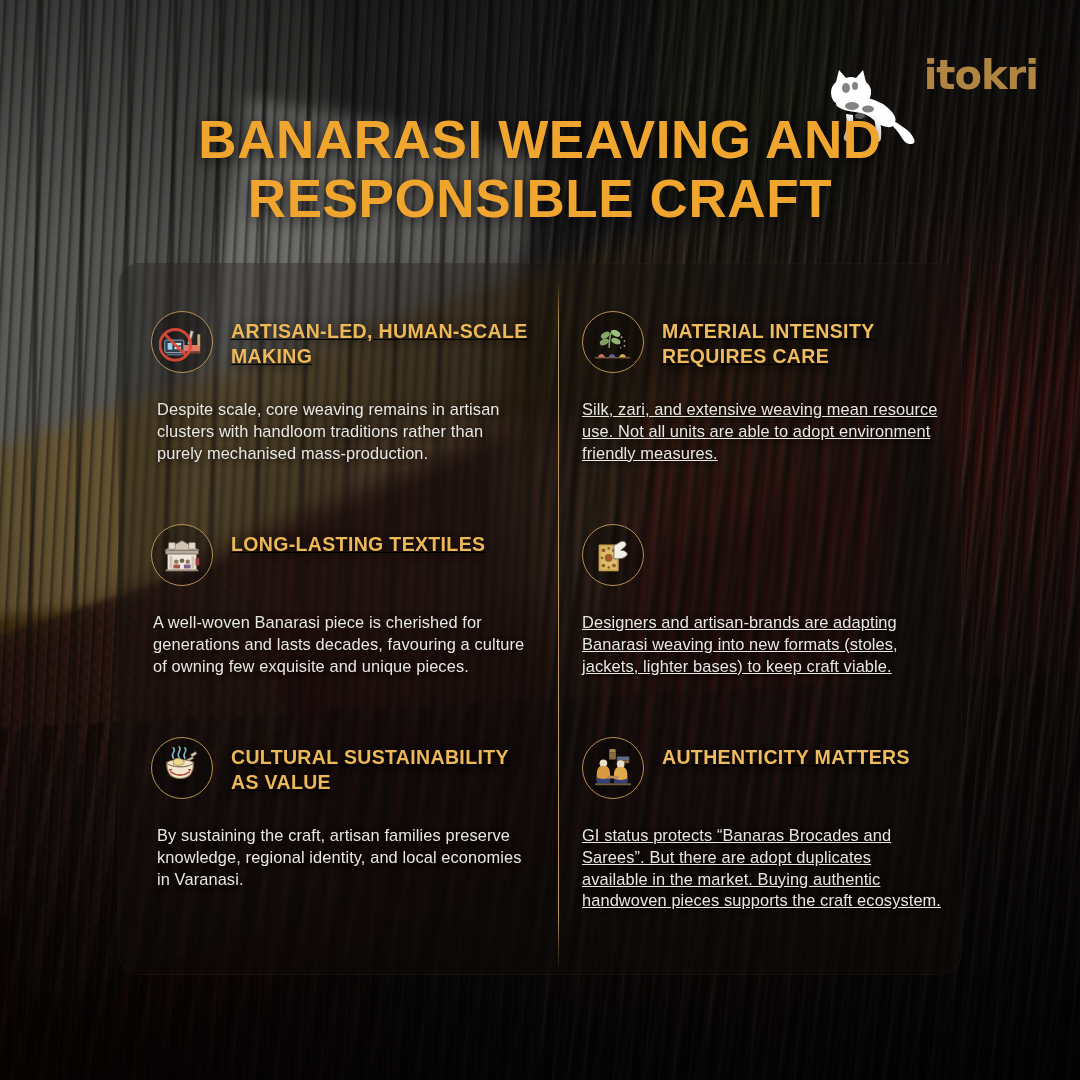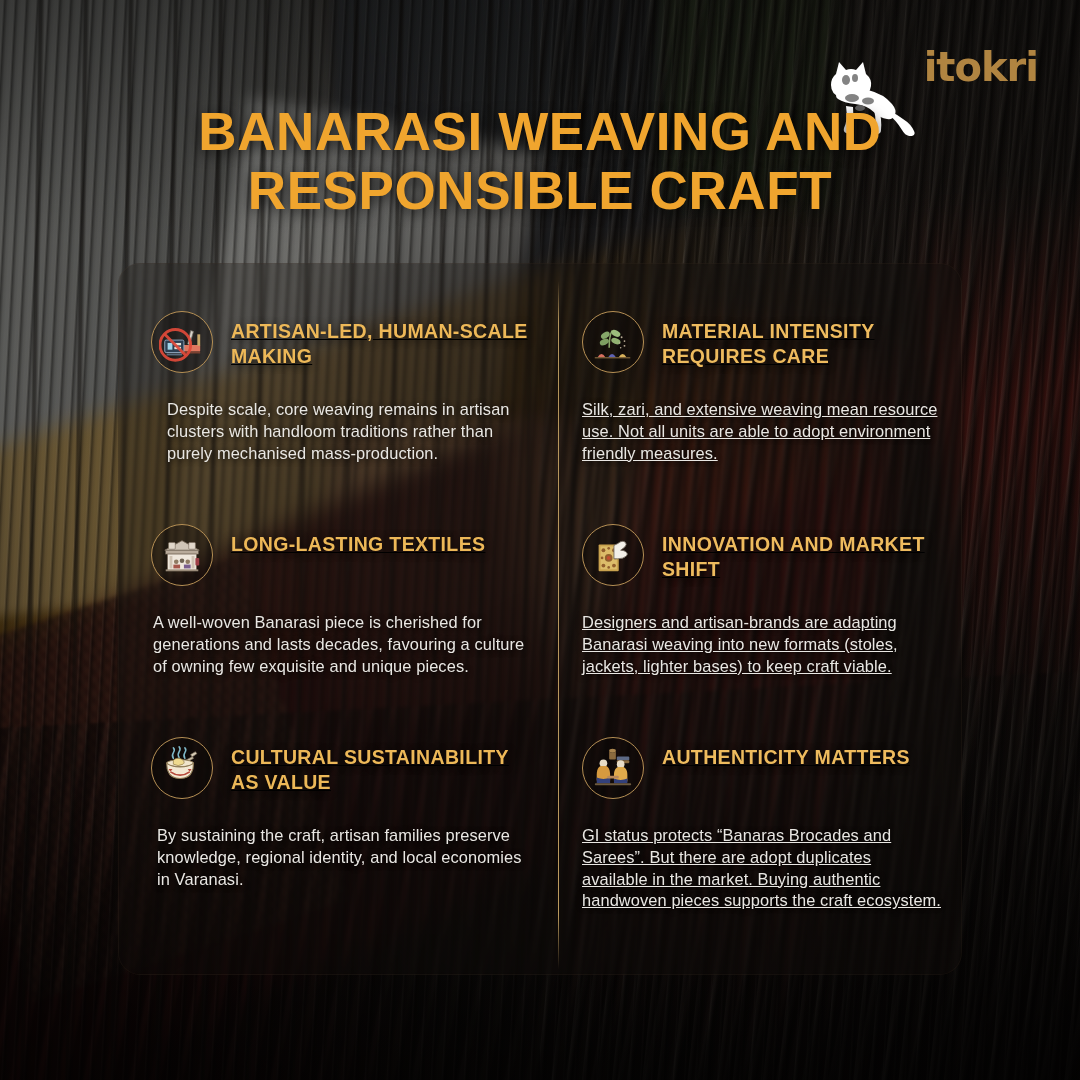--- a/index.html
+++ b/index.html
@@ -148,21 +148,21 @@
     background:
       radial-gradient(ellipse 85% 70% at 50% 46%, rgba(0,0,0,0) 38%, rgba(0,0,0,.55) 100%),
       linear-gradient(180deg, rgba(0,0,0,.22) 0%, rgba(0,0,0,0) 22%, rgba(0,0,0,0) 70%, rgba(0,0,0,.45) 100%);
   }
   .bg-tint {
     position:absolute; inset:0;
     background:linear-gradient(160deg, rgba(20,16,12,.30), rgba(12,8,7,.45));
   }
 
   
-  #header { position:absolute; left:0; top:4px; width:1080px; height:250px; }
+  #header { position:absolute; left:0; top:12px; width:1080px; height:250px; }
   .title {
     position:absolute; left:0; right:0; top:98px;
     text-align:center;
     color:#f0a52e;
     font-size:53px;
     font-weight:bold;
     letter-spacing:.6px;
     line-height:1.12;
     text-shadow:0 3px 14px rgba(0,0,0,.65);
     padding:0 92px;
@@ -227,21 +227,21 @@
   .card-body {
     margin-top:26px;
     color:#e9e7e3;
     font-size:16.4px;
     line-height:1.33;
     letter-spacing:.1px;
     text-shadow:0 1px 6px rgba(0,0,0,.8);
   }
   .cell.left .card-body { padding-left:2px; }
   .cell.right .card-body { padding-left:0;text-decoration:underline; }
-  .r1.left .card-body { padding-left:6px;margin-left:10px; }
+  .r1.left .card-body { padding-left:6px; }
   .r3.left .card-body { padding-left:6px; }
 </style>
 </head>
 <body>
 
 <div id="bg-root">
   <div class="bg-base"></div>
   <div class="bg-dark-block"></div>
   <div class="bg-green"></div>
   <div class="bg-garment"></div>
@@ -386,21 +386,20 @@
               <circle cx="14" cy="35" r="2"></circle>
                 <circle cx="25" cy="35" r="2"></circle>
               <circle cx="19.5" cy="17" r="1.4"></circle>
                 <circle cx="19.5" cy="37" r="1.4"></circle>
               <circle cx="12.6" cy="27" r="1.4"></circle>
                 <circle cx="26.4" cy="27" r="1.4"></circle>
             </g>
             <path d="M29 12 q5 -4 8 -1 q2 2 -1 5 l-4 3 q4 0 6 2 q2 2 0 4 q-3 3 -9 3 l-4 0 l0 -14 z" fill="#f2efe8" stroke="#6f675c" stroke-width=".9" stroke-linejoin="round"></path>
           </svg>
         </div>
-        <div class="card-title">INNOVATION AND MARKET SHIFT</div>
       </div>
       <div class="card-body">Designers and artisan-brands are adapting Banarasi weaving into new formats (stoles, jackets, lighter bases) to keep craft viable.</div>
     </div>
 
     <div class="cell left r3">
       <div class="cell-head">
         <div class="icon-badge">
           <svg viewBox="0 0 48 48" width="46" height="46" aria-hidden="true">
             <g stroke="#7fb9c9" stroke-width="1.6" fill="none" stroke-linecap="round">
               <path d="M15 14 q-2 -3 0 -6 q2 -3 0 -5"></path>

